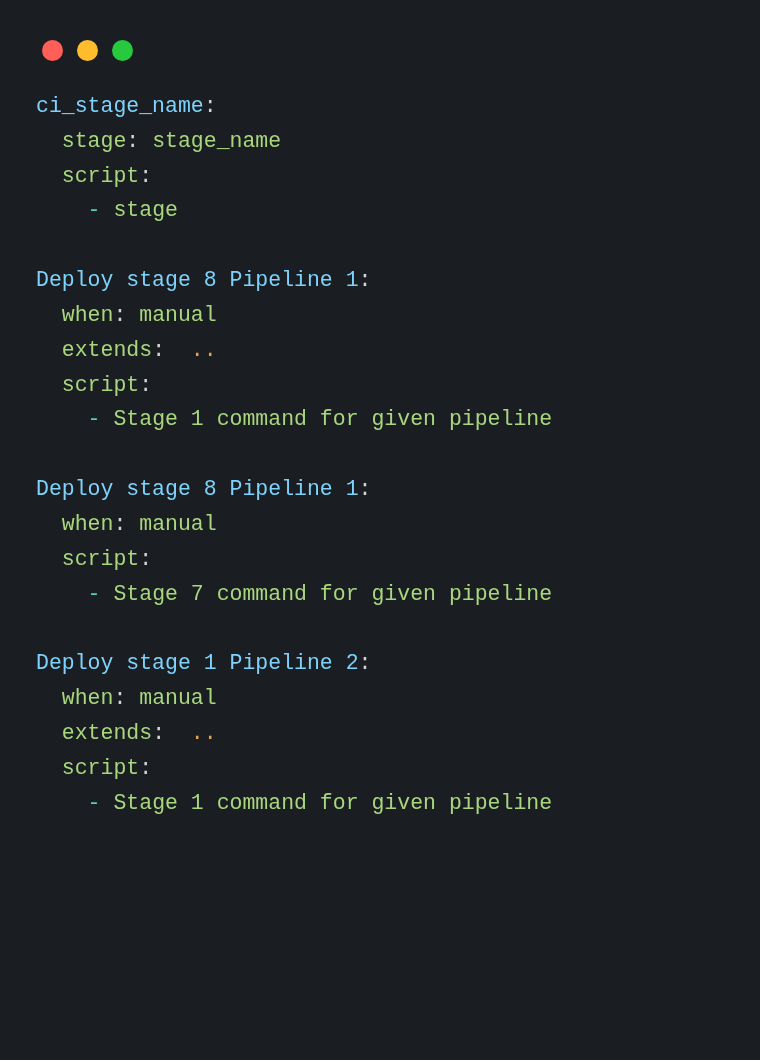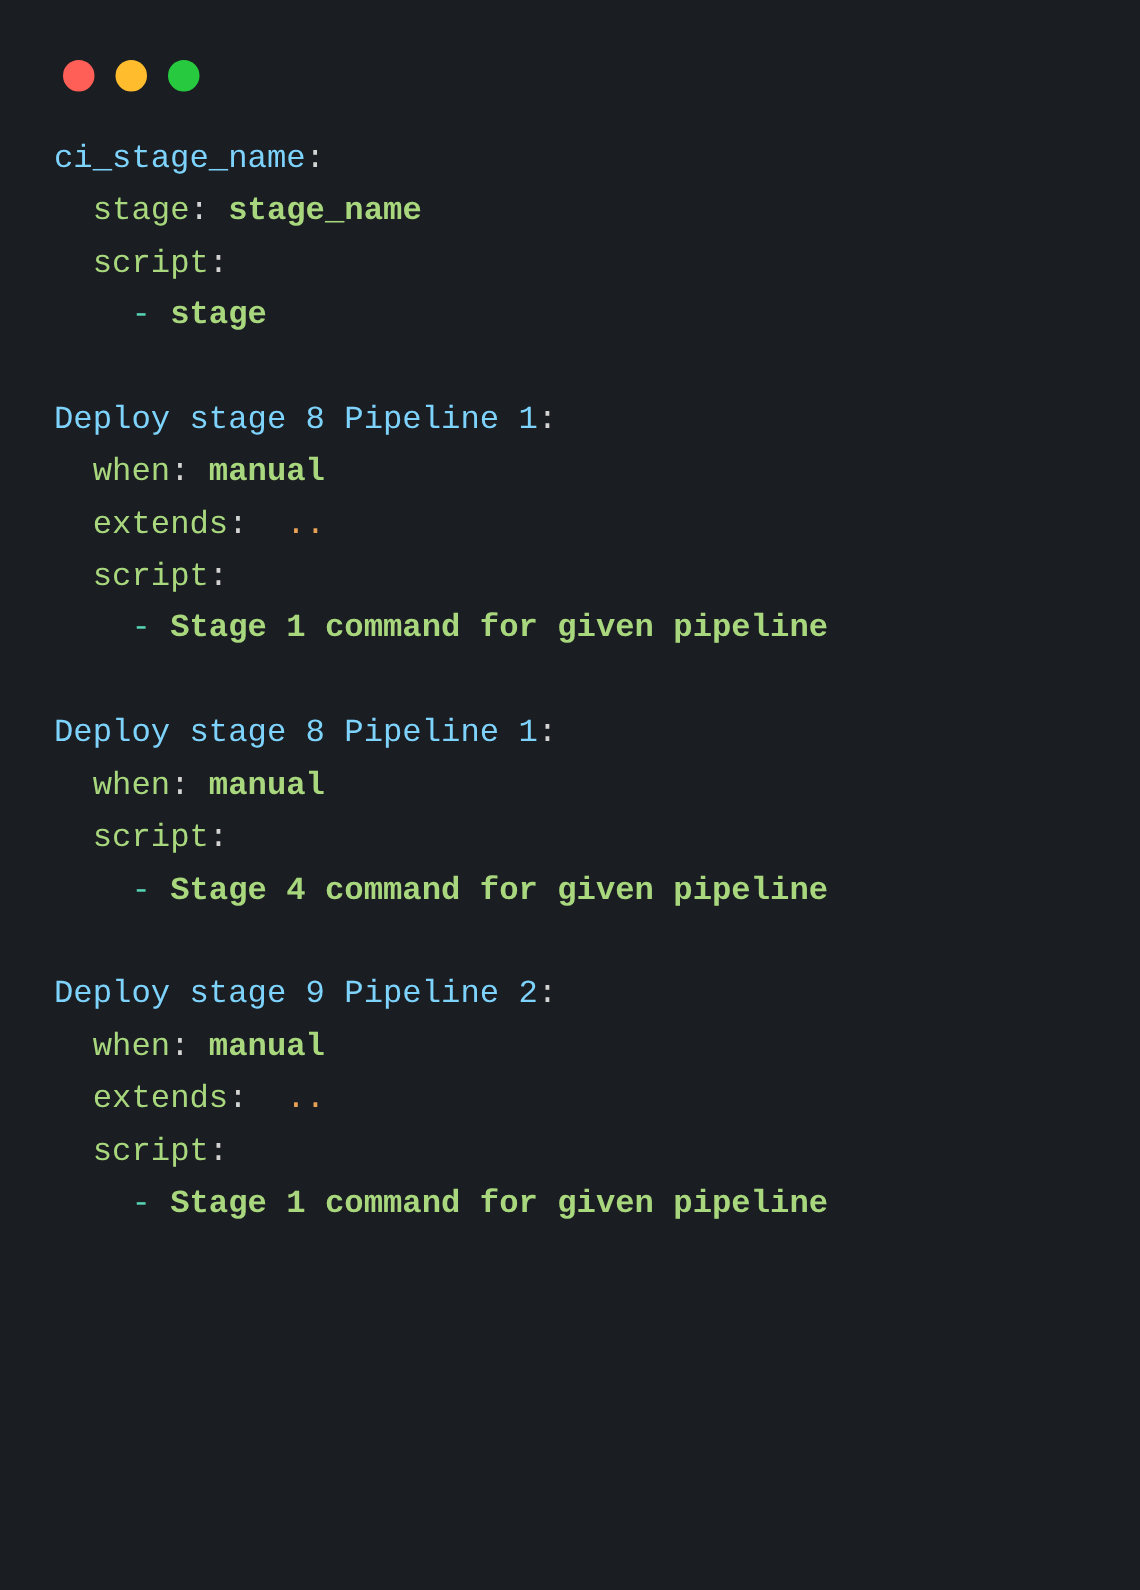--- a/index.html
+++ b/index.html
@@ -36,21 +36,21 @@
     .code-area {
       padding: 28px 36px;
       font-size: 21.5px;
       line-height: 1.62;
     }
     .line {
       white-space: pre;
     }
     .key-teal { color: #7dd3fc; }
     .key-green { color: #a8d77e; }
-    .val-green { color: #a8d77e; font-weight: bold; }
+    .val-green { color: #a8d77e; }
     .orange { color: #e8a256; }
     .dash { color: #56d3b4; }
     .colon { color: #d4d4d4; }
     .empty { height: 1.62em; }
   </style>
 </head>
 <body>
 
 <div class="window">
   <div class="title-bar">
@@ -66,21 +66,21 @@
       <div class="line empty"></div>
       <div class="line"><span class="key-teal">Deploy stage 8 Pipeline 1</span><span class="colon">:</span></div>
       <div class="line">  <span class="key-green">when</span><span class="colon">:</span> <span class="val-green">manual</span></div>
       <div class="line">  <span class="key-green">extends</span><span class="colon">:</span> <span class="orange"> ..</span></div>
       <div class="line">  <span class="key-green">script</span><span class="colon">:</span></div>
       <div class="line">    <span class="dash">-</span> <span class="val-green">Stage 1 command for given pipeline</span></div>
       <div class="line empty"></div>
       <div class="line"><span class="key-teal">Deploy stage 8 Pipeline 1</span><span class="colon">:</span></div>
       <div class="line">  <span class="key-green">when</span><span class="colon">:</span> <span class="val-green">manual</span></div>
       <div class="line">  <span class="key-green">script</span><span class="colon">:</span></div>
-      <div class="line">    <span class="dash">-</span> <span class="val-green">Stage 4 command for given pipeline</span></div>
+      <div class="line">    <span class="dash">-</span> <span class="val-green">Stage 7 command for given pipeline</span></div>
       <div class="line empty"></div>
-      <div class="line"><span class="key-teal">Deploy stage 9 Pipeline 2</span><span class="colon">:</span></div>
+      <div class="line"><span class="key-teal">Deploy stage 1 Pipeline 2</span><span class="colon">:</span></div>
       <div class="line">  <span class="key-green">when</span><span class="colon">:</span> <span class="val-green">manual</span></div>
       <div class="line">  <span class="key-green">extends</span><span class="colon">:</span> <span class="orange"> ..</span></div>
       <div class="line">  <span class="key-green">script</span><span class="colon">:</span></div>
       <div class="line">    <span class="dash">-</span> <span class="val-green">Stage 1 command for given pipeline</span></div>
     </div>
 </div>
 
 </body></html>

